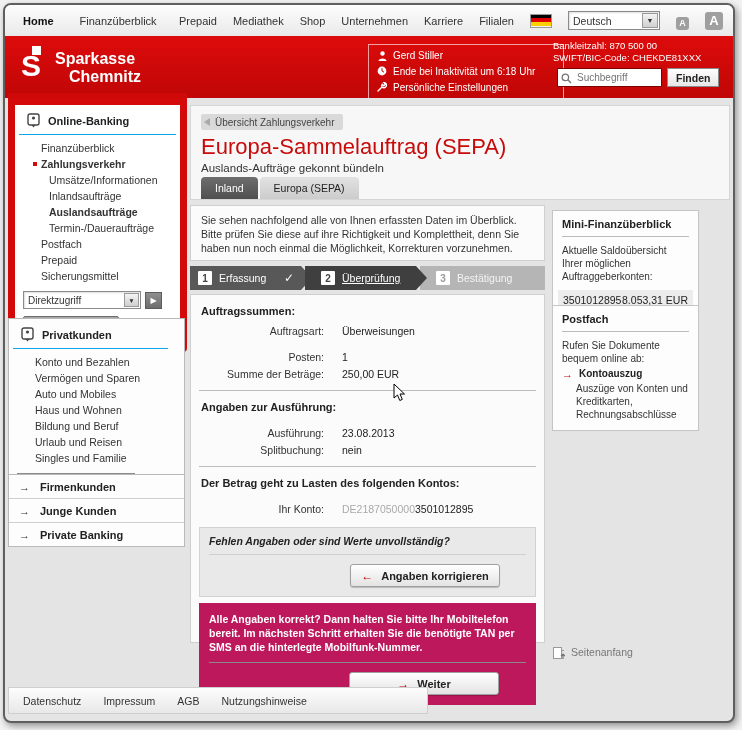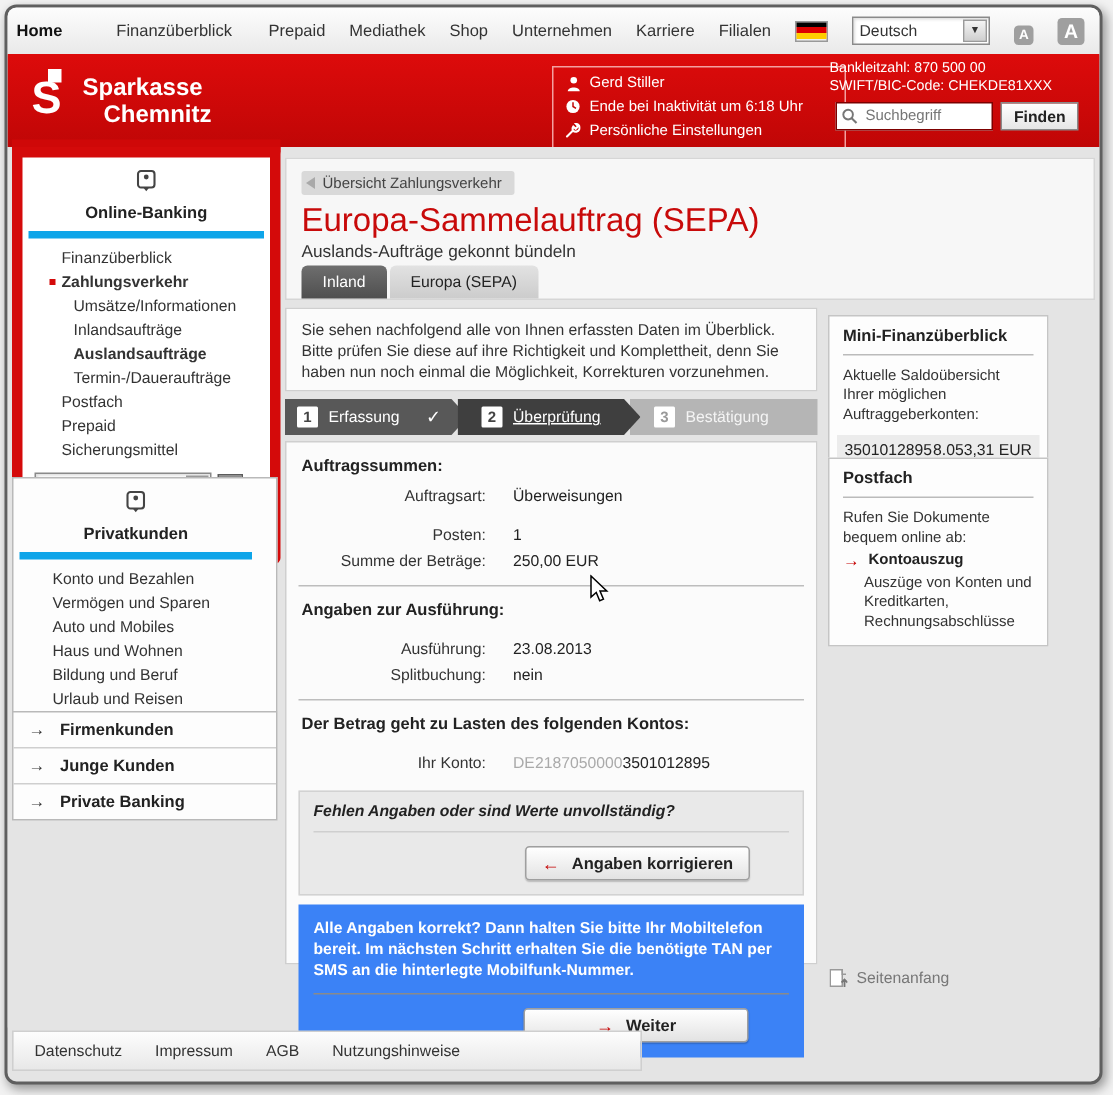--- a/index.html
+++ b/index.html
@@ -1,20 +1,20 @@
 <!DOCTYPE html>
 <html><head>
 <meta charset="utf-8">
 <style>
   html,body{margin:0;padding:0;}
   body{width:742px;height:730px;background:#f2f2f2;font-family:"Liberation Sans","DejaVu Sans",sans-serif;position:relative;overflow:hidden;}
   .window{position:absolute;left:3px;top:3px;width:728px;height:716px;border:2px solid #5f5f5f;border-radius:8px;background:#e4e4e4;overflow:hidden;box-shadow:2px 3px 7px rgba(0,0,0,.4);}
   
   .topnav{position:absolute;left:0;top:0;width:100%;height:31px;background:linear-gradient(#fdfdfd,#e9e9e9);border-bottom:1px solid #c9c9c9;display:flex;align-items:center;font-size:11px;color:#333;}
-  .topnav .left{display:flex;gap:36px;margin-left:6px;}
+  .topnav .left{display:flex;gap:26px;margin-left:18px;}
   .topnav .right{display:flex;gap:16px;margin-left:auto;margin-right:10px;align-items:center;}
   .navlink{cursor:pointer;white-space:nowrap;}
   .navlink.bold{font-weight:bold;color:#111;}
   .flag{width:20px;height:12px;border:1px solid #999;display:inline-block;}
   .flag div{height:33.33%;}
   .langsel{width:86px;height:17px;background:#fff;border:1px solid #8a8a8a;display:flex;align-items:center;font-size:10.5px;padding-left:4px;position:relative;box-shadow:inset 1px 1px 2px #ddd;}
   .langsel .arrowbox{position:absolute;right:1px;top:1px;bottom:1px;width:14px;background:linear-gradient(#f4f4f4,#cfcfcf);border:1px solid #9a9a9a;font-size:7px;display:flex;align-items:center;justify-content:center;color:#333;}
   .abadge{background:#9f9f9f;color:#fff;font-weight:bold;border-radius:3px;display:flex;align-items:center;justify-content:center;}
   .abadge.small{width:13px;height:13px;font-size:9px;margin-top:5px;}
   .abadge.large{width:18px;height:18px;font-size:13px;}
@@ -33,21 +33,21 @@
   .bankcodes{position:absolute;left:548px;top:4px;font-size:9.5px;line-height:12px;}
   .searchrow{position:absolute;left:552px;top:32px;display:flex;align-items:center;}
   .searchwrap{width:103px;height:17px;background:#fff;border:1px solid #7d0000;display:flex;align-items:center;}
   .searchwrap input{border:0;outline:0;width:80px;font-size:10px;color:#555;font-family:"Liberation Sans",sans-serif;background:transparent;}
   .magicon{width:13px;margin:0 1px 0 3px;}
   .findbtn{margin-left:5px;height:19px;background:linear-gradient(#fff,#e6e6e6);border:1px solid #8a8a8a;font-size:10.5px;font-weight:bold;color:#222;padding:0 8px;cursor:pointer;}
   
   .contentbg{position:absolute;left:0;top:93px;width:100%;height:587px;background:#e4e4e4;}
   
   .ob-box{position:absolute;left:3px;top:93px;width:165px;background:#fff;border:7px solid #d40a0a;border-radius:0 0 4px 4px;padding:6px 0 8px 0;}
-  .sb-head{display:flex;align-items:center;gap:8px;font-size:11px;font-weight:bold;color:#222;padding:2px 8px 6px 8px;border-bottom:5px solid #0ea5e9;margin:0 4px;flex-direction:column;}
+  .sb-head{display:flex;align-items:center;gap:8px;font-size:11px;font-weight:bold;color:#222;padding:2px 8px 6px 8px;border-bottom:1px solid #0ea5e9;margin:0 4px;}
   .sb-items{padding:5px 0 4px 0;font-size:10.5px;color:#333;}
   .sb-item{padding:2px 8px 2px 26px;cursor:pointer;position:relative;white-space:nowrap;}
   .sb-item.bold{font-weight:bold;}
   .sb-item.lvl2{padding-left:34px;}
   .sb-item .bullet{position:absolute;left:18px;top:6px;width:4px;height:4px;background:#d40a0a;}
   .selectrow{display:flex;align-items:center;gap:4px;padding:3px 8px 0 8px;}
   .fakesel{flex:0 0 auto;width:112px;height:16px;background:#fff;border:1px solid #8a8a8a;box-shadow:inset 1px 1px 2px #ddd;font-size:10px;color:#333;display:flex;align-items:center;padding-left:4px;position:relative;cursor:pointer;}
   .fakesel .arrowbox{position:absolute;right:1px;top:1px;bottom:1px;width:13px;background:linear-gradient(#f4f4f4,#cfcfcf);border:1px solid #9a9a9a;font-size:6.5px;display:flex;align-items:center;justify-content:center;color:#333;}
   .gobtn{width:15px;height:15px;background:linear-gradient(#8f8f8f,#6e6e6e);border:1px solid #5c5c5c;color:#fff;font-size:8px;display:flex;align-items:center;justify-content:center;cursor:pointer;}
   .logoutbtn{margin:7px 8px 0 8px;width:86px;height:19px;background:linear-gradient(#a8a8a8,#848484);border:1px solid #6e6e6e;border-radius:2px;color:#fff;font-weight:bold;font-size:10.5px;display:flex;align-items:center;gap:7px;padding-left:8px;cursor:pointer;}
@@ -85,21 +85,21 @@
   .kvrow .v{margin-left:18px;color:#222;}
   .kvrow.gap{margin-top:14px;}
   .divider{border-top:1px solid #bdbdbd;margin:10px 0 10px 0;}
   .iban .pre{color:#aaa;}
   .iban .suf{color:#222;}
   .graybox{margin-top:12px;background:#e9e9e9;border:1px solid #d2d2d2;padding:7px 9px 9px 9px;}
   .graybox .q{font-weight:bold;font-size:10.5px;color:#222;padding-bottom:7px;border-bottom:1px solid #cfcfcf;margin-bottom:9px;font-style:italic;}
   .btn{display:flex;align-items:center;gap:8px;justify-content:center;height:21px;background:linear-gradient(#ffffff,#e3e3e3);border:1px solid #9f9f9f;border-radius:3px;font-size:11px;font-weight:bold;color:#222;cursor:pointer;box-shadow:0 1px 1px rgba(0,0,0,.2);}
   .btn .rarrow{color:#c40000;font-size:12px;}
   .btn.correct{width:148px;margin-left:141px;}
-  .darkbox{margin-top:6px;background:#3b82f6;padding:9px 10px 10px 10px;color:#fff;}
+  .darkbox{margin-top:6px;background:#be185d;padding:9px 10px 10px 10px;color:#fff;}
   .darkbox .txt{font-weight:bold;font-size:10.5px;line-height:14px;padding-bottom:8px;border-bottom:1px solid #8a8a8a;margin-bottom:9px;}
   .btn.weiter{width:148px;margin-left:140px;}
   .pagetop{position:absolute;left:548px;top:641px;display:flex;align-items:flex-start;gap:6px;font-size:10.5px;color:#777;cursor:pointer;}
   
   .rbox{position:absolute;left:547px;width:147px;background:#fdfdfd;border:1px solid #c5c5c5;box-sizing:border-box;padding:7px 9px 9px 9px;font-size:10px;color:#333;}
   .rbox .rtitle{font-weight:bold;font-size:11px;color:#222;padding-bottom:6px;border-bottom:1px solid #bbb;margin-bottom:7px;}
   .rbox.mini{top:205px;}
   .rbox.post{top:300px;}
   .acctrow{display:flex;justify-content:space-between;background:#ececec;padding:4px 5px;margin:7px -4px 7px -4px;font-size:10.5px;color:#222;}
   .redlink{display:flex;gap:6px;align-items:flex-start;font-weight:bold;color:#222;cursor:pointer;margin-top:3px;}

